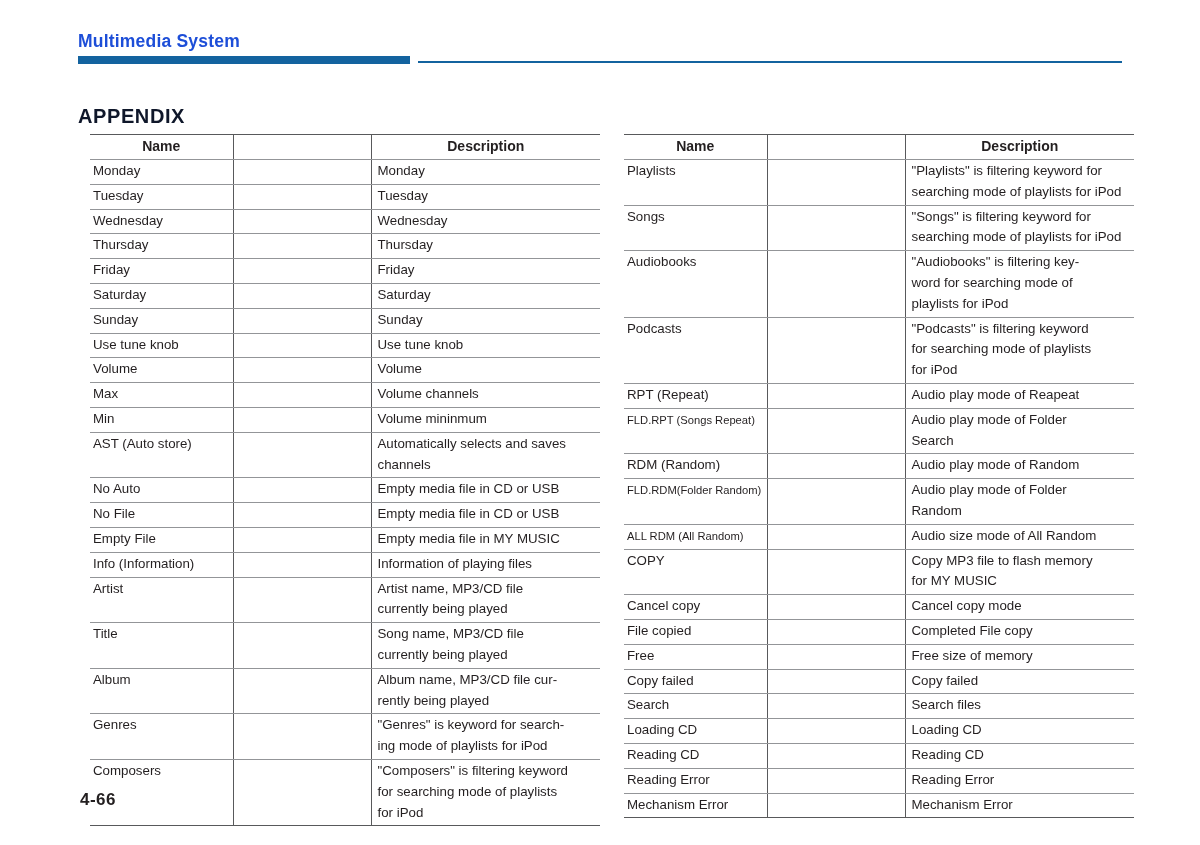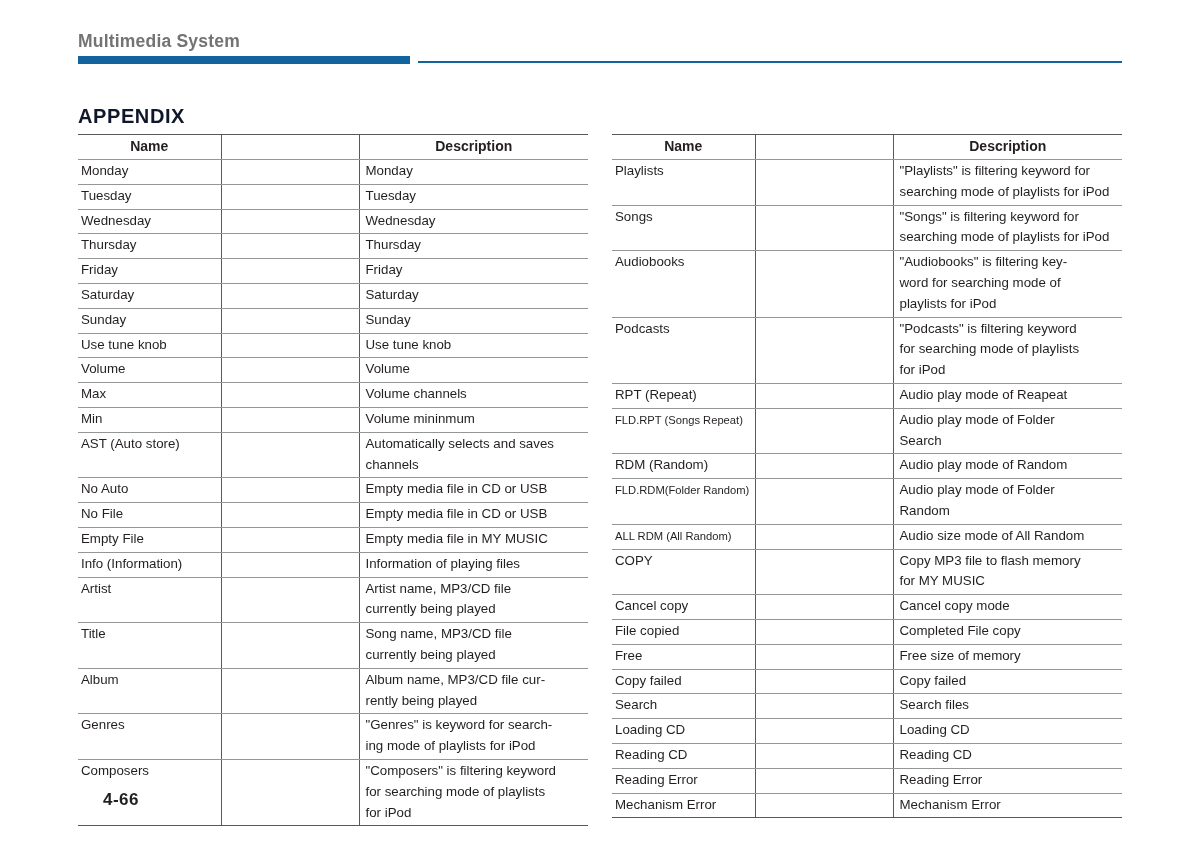--- a/index.html
+++ b/index.html
@@ -19,21 +19,21 @@
   
   .page-header {
     position: absolute;
     left: 78px;
     top: 30px;
     width: 1044px;
   }
   .header-title {
     font-size: 17.5px;
     font-weight: bold;
-    color: #737373;
+    color: #1d4ed8;
     letter-spacing: 0.2px;
     line-height: 22px;
     white-space: nowrap;
   }
   .header-rules {
     position: relative;
     height: 9px;
     margin-top: 4px;
   }
   .header-rule-thick {
@@ -69,20 +69,21 @@
   .tables {
     position: absolute;
     left: 78px;
     top: 134px;
     width: 1044px;
   }
   .table-col {
     position: absolute;
     top: 0;
     width: 510px;
+    margin-left: 12px;
   }
   .table-col.left  { left: 0px; }
   .table-col.right { left: 534px; }
 
   table.spec {
     width: 100%;
     border-collapse: collapse;
     table-layout: fixed;
     font-size: 13.3px;
   }
@@ -127,21 +128,20 @@
 
   
   .folio {
     position: absolute;
     left: 80px;
     top: 790px;
     font-size: 17px;
     font-weight: bold;
     color: #231f20;
     letter-spacing: 0.5px;
-    margin-left: 23px;
   }
 </style>
 </head>
 <body>
 
 <div class="page-header">
   <div class="header-title">Multimedia System</div>
   <div class="header-rules">
     <div class="header-rule-thick"></div>
     <div class="header-rule-thin"></div>

